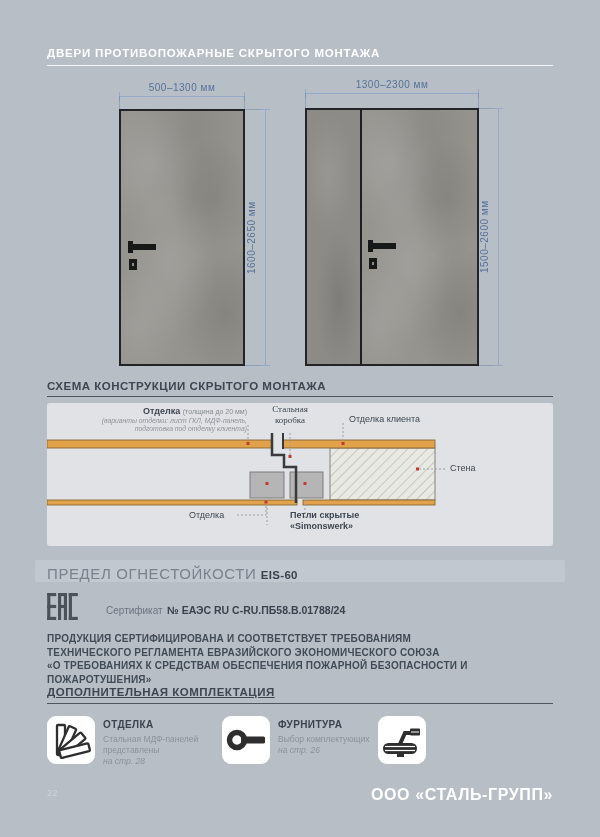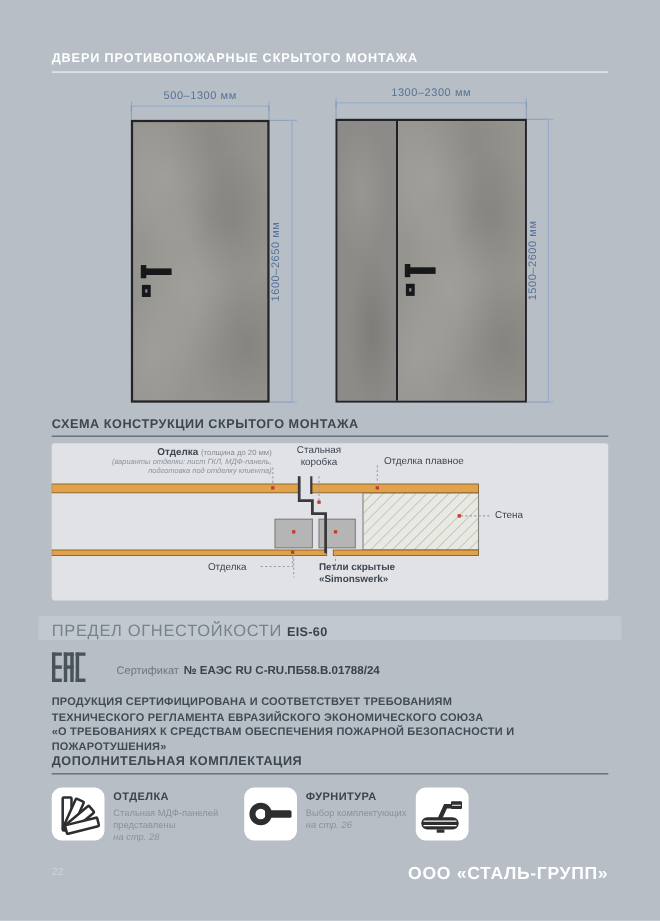--- a/index.html
+++ b/index.html
@@ -170,26 +170,26 @@
       </g>
     </svg>
 
     <div class="p-label" style="left:10px;top:3px;width:190px;text-align:right;">
       <span class="p-bold">Отделка</span>
       <span class="p-note">(толщина до 20 мм)</span>
     </div>
     <div class="p-sub" style="left:10px;top:14px;width:190px;">(варианты отделки: лист ГКЛ, МДФ-панель,</div>
     <div class="p-sub" style="left:10px;top:22px;width:190px;">подготовка под отделку клиента)</div>
 
-    <div class="p-label" style="left:205px;top:1px;width:76px;text-align:center;">
+    <div class="p-label" style="left:205px;top:1px;width:76px;text-align:center;font-family:Liberation Serif, serif;">
       <div>Стальная</div>
       <div>коробка</div>
     </div>
 
-    <div class="p-label" style="left:302px;top:11px;">Отделка плавное</div>
+    <div class="p-label" style="left:302px;top:11px;">Отделка клиента</div>
 
     <div class="p-label" style="left:403px;top:60px;">Стена</div>
 
     <div class="p-label" style="left:142px;top:107px;">Отделка</div>
 
     <div class="p-label" style="left:243px;top:107px;width:100px;font-weight:bold;">
       <div>Петли скрытые</div>
       <div>«Simonswerk»</div>
     </div>
   </div>
@@ -220,21 +220,21 @@
     <span class="cert-label">Сертификат</span>
     <span class="cert-num">№ ЕАЭС RU С-RU.ПБ58.В.01788/24</span>
   </div>
 
   <div class="abs statement" style="left:47px;top:632px;width:520px;">
     <div>ПРОДУКЦИЯ СЕРТИФИЦИРОВАНА И СООТВЕТСТВУЕТ ТРЕБОВАНИЯМ</div>
     <div>ТЕХНИЧЕСКОГО РЕГЛАМЕНТА ЕВРАЗИЙСКОГО ЭКОНОМИЧЕСКОГО СОЮЗА</div>
     <div>«О ТРЕБОВАНИЯХ К СРЕДСТВАМ ОБЕСПЕЧЕНИЯ ПОЖАРНОЙ БЕЗОПАСНОСТИ И ПОЖАРОТУШЕНИЯ»</div>
   </div>
 
-  <div class="abs sec-title" style="left:47px;top:686px;">ДОПОЛНИТЕЛЬНАЯ КОМПЛЕКТАЦИЯ</div>
+  <div class="abs sec-title" style="left:47px;top:686px;text-decoration:underline;">ДОПОЛНИТЕЛЬНАЯ КОМПЛЕКТАЦИЯ</div>
   <div class="abs sec-rule" style="left:47px;top:703px;width:506px;"></div>
 
   <div class="abs tile" style="left:47px;top:716px;">
     <svg width="48" height="48" viewBox="0 0 48 48">
       <g stroke="#2e2e2e" stroke-width="2.3" fill="#ffffff" stroke-linejoin="round">
         <rect x="10" y="9" width="8" height="30" rx="1"></rect>
         <g transform="rotate(24 14 38)">
             <rect x="10" y="9" width="8" height="30" rx="1"></rect>
           </g>
         <g transform="rotate(50 14 38)">

